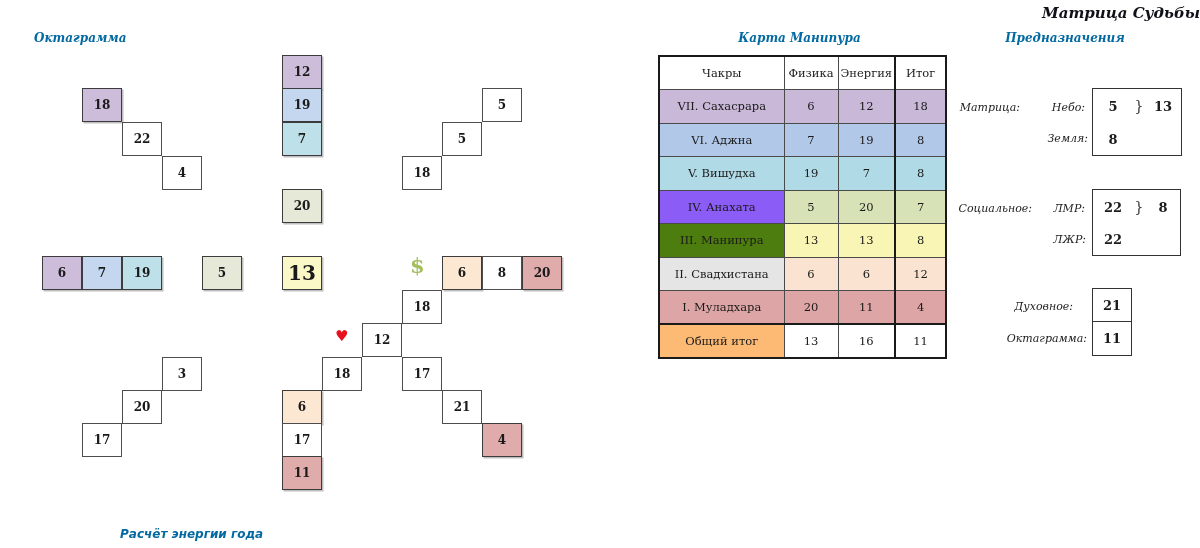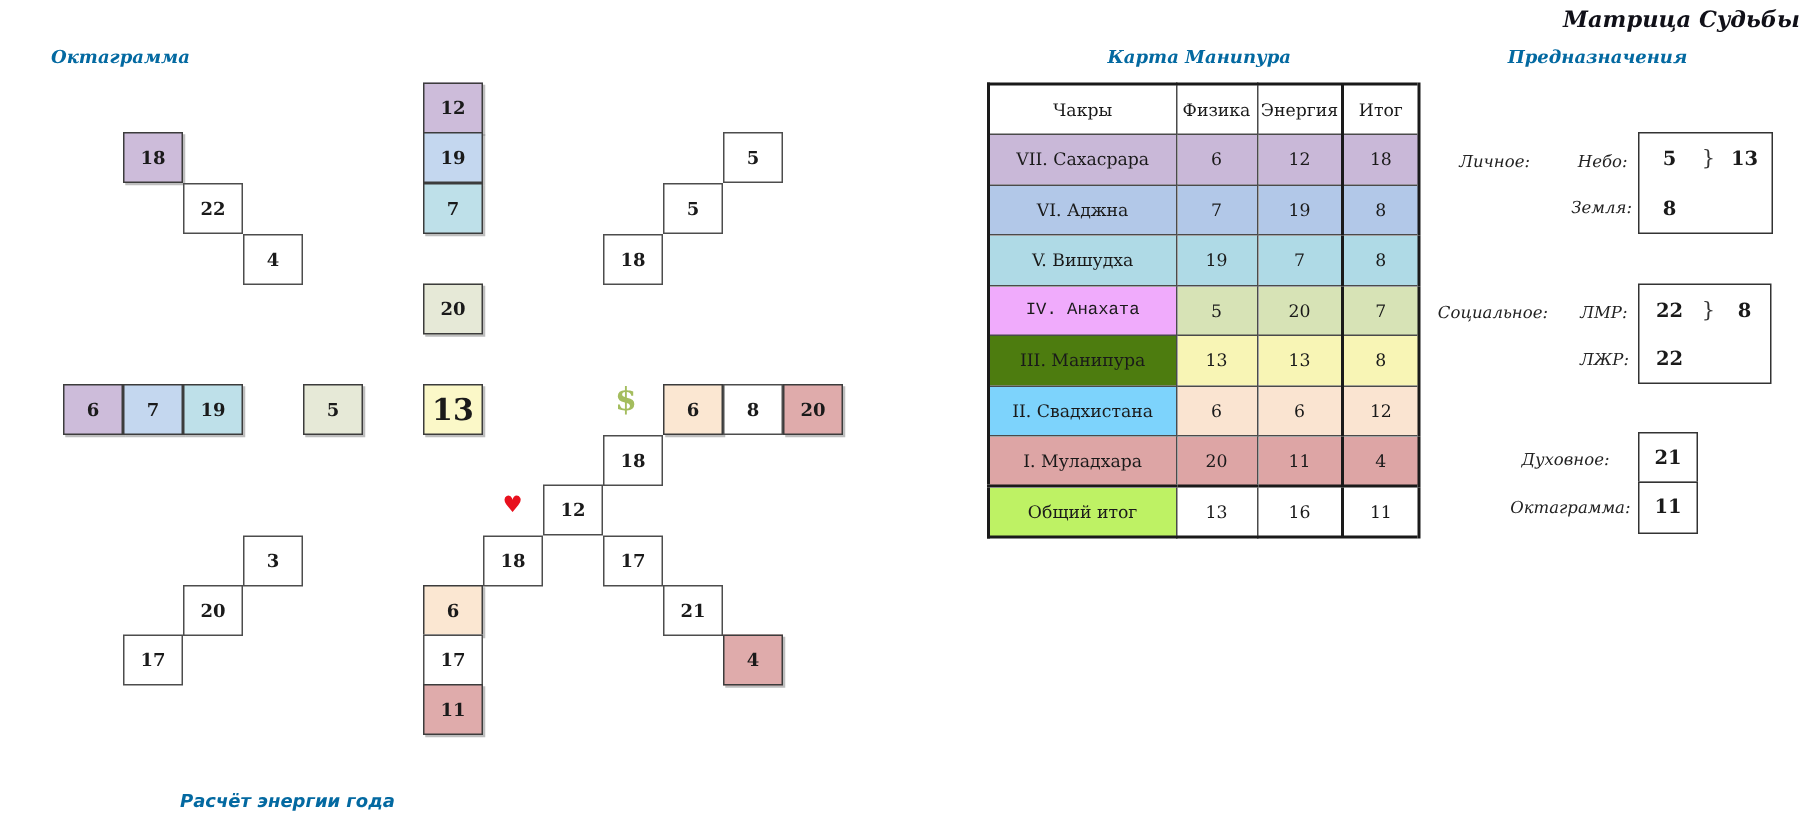--- a/index.html
+++ b/index.html
@@ -111,55 +111,55 @@
           <td style="background: rgb(178, 200, 232);">19</td>
           <td style="background: rgb(178, 200, 232);">8</td>
         </tr>
         <tr>
           <td style="background: rgb(175, 218, 230);">V. Вишудха</td>
           <td style="background: rgb(175, 218, 230);">19</td>
           <td style="background: rgb(175, 218, 230);">7</td>
           <td style="background: rgb(175, 218, 230);">8</td>
         </tr>
         <tr>
-          <td style="background: #f0abfc; font-family: Liberation Mono, monospace;">IV. Анахата</td>
+          <td style="background: #8b5cf6;">IV. Анахата</td>
           <td style="background: rgb(215, 227, 182);">5</td>
           <td style="background: rgb(215, 227, 182);">20</td>
           <td style="background: rgb(215, 227, 182);">7</td>
         </tr>
         <tr>
           <td style="background: #4d7c0f; margin-top: 36px;">III. Манипура</td>
           <td style="background: rgb(248, 245, 181);">13</td>
           <td style="background: rgb(248, 245, 181);">13</td>
           <td style="background: rgb(248, 245, 181);">8</td>
         </tr>
         <tr>
-          <td style="background: #7dd3fc;">II. Свадхистана</td>
+          <td style="background: #e5e5e5;">II. Свадхистана</td>
           <td style="background: rgb(250, 228, 209);">6</td>
           <td style="background: rgb(250, 228, 209);">6</td>
           <td style="background: rgb(250, 228, 209);">12</td>
         </tr>
         <tr>
           <td style="background: rgb(221, 165, 165);">I. Муладхара</td>
           <td style="background: rgb(221, 165, 165);">20</td>
           <td style="background: rgb(221, 165, 165);">11</td>
           <td style="background: rgb(221, 165, 165);">4</td>
         </tr>
         <tr class="total-row">
-          <td style="background: #bef264;">Общий итог</td>
+          <td style="background: #fdba74;">Общий итог</td>
           <td style="background: rgb(255, 255, 255);">13</td>
           <td style="background: rgb(255, 255, 255);">16</td>
           <td style="background: rgb(255, 255, 255);">11</td>
         </tr>
       </tbody>
   </table>
 
   <div class="sec-title t-purpose">Предназначения</div>
 
-  <div class="p-label" style="right:180px;top:101px;width:70px;">Личное:</div>
+  <div class="p-label" style="right:180px;top:101px;width:70px;">Матрица:</div>
   <div class="p-label" style="right:115px;top:101px;width:60px;">Небо:</div>
   <div class="p-label" style="right:112px;top:132px;width:63px;">Земля:</div>
   <div class="p-box" style="left:1092px;top:88px;width:90px;height:68px;">
     <div class="p-row" style="top:0;">
       <span>5</span>
       <span class="brace">}</span>
       <span>13</span>
     </div>
     <div class="p-row" style="top:33px;">
       <span>8</span>

